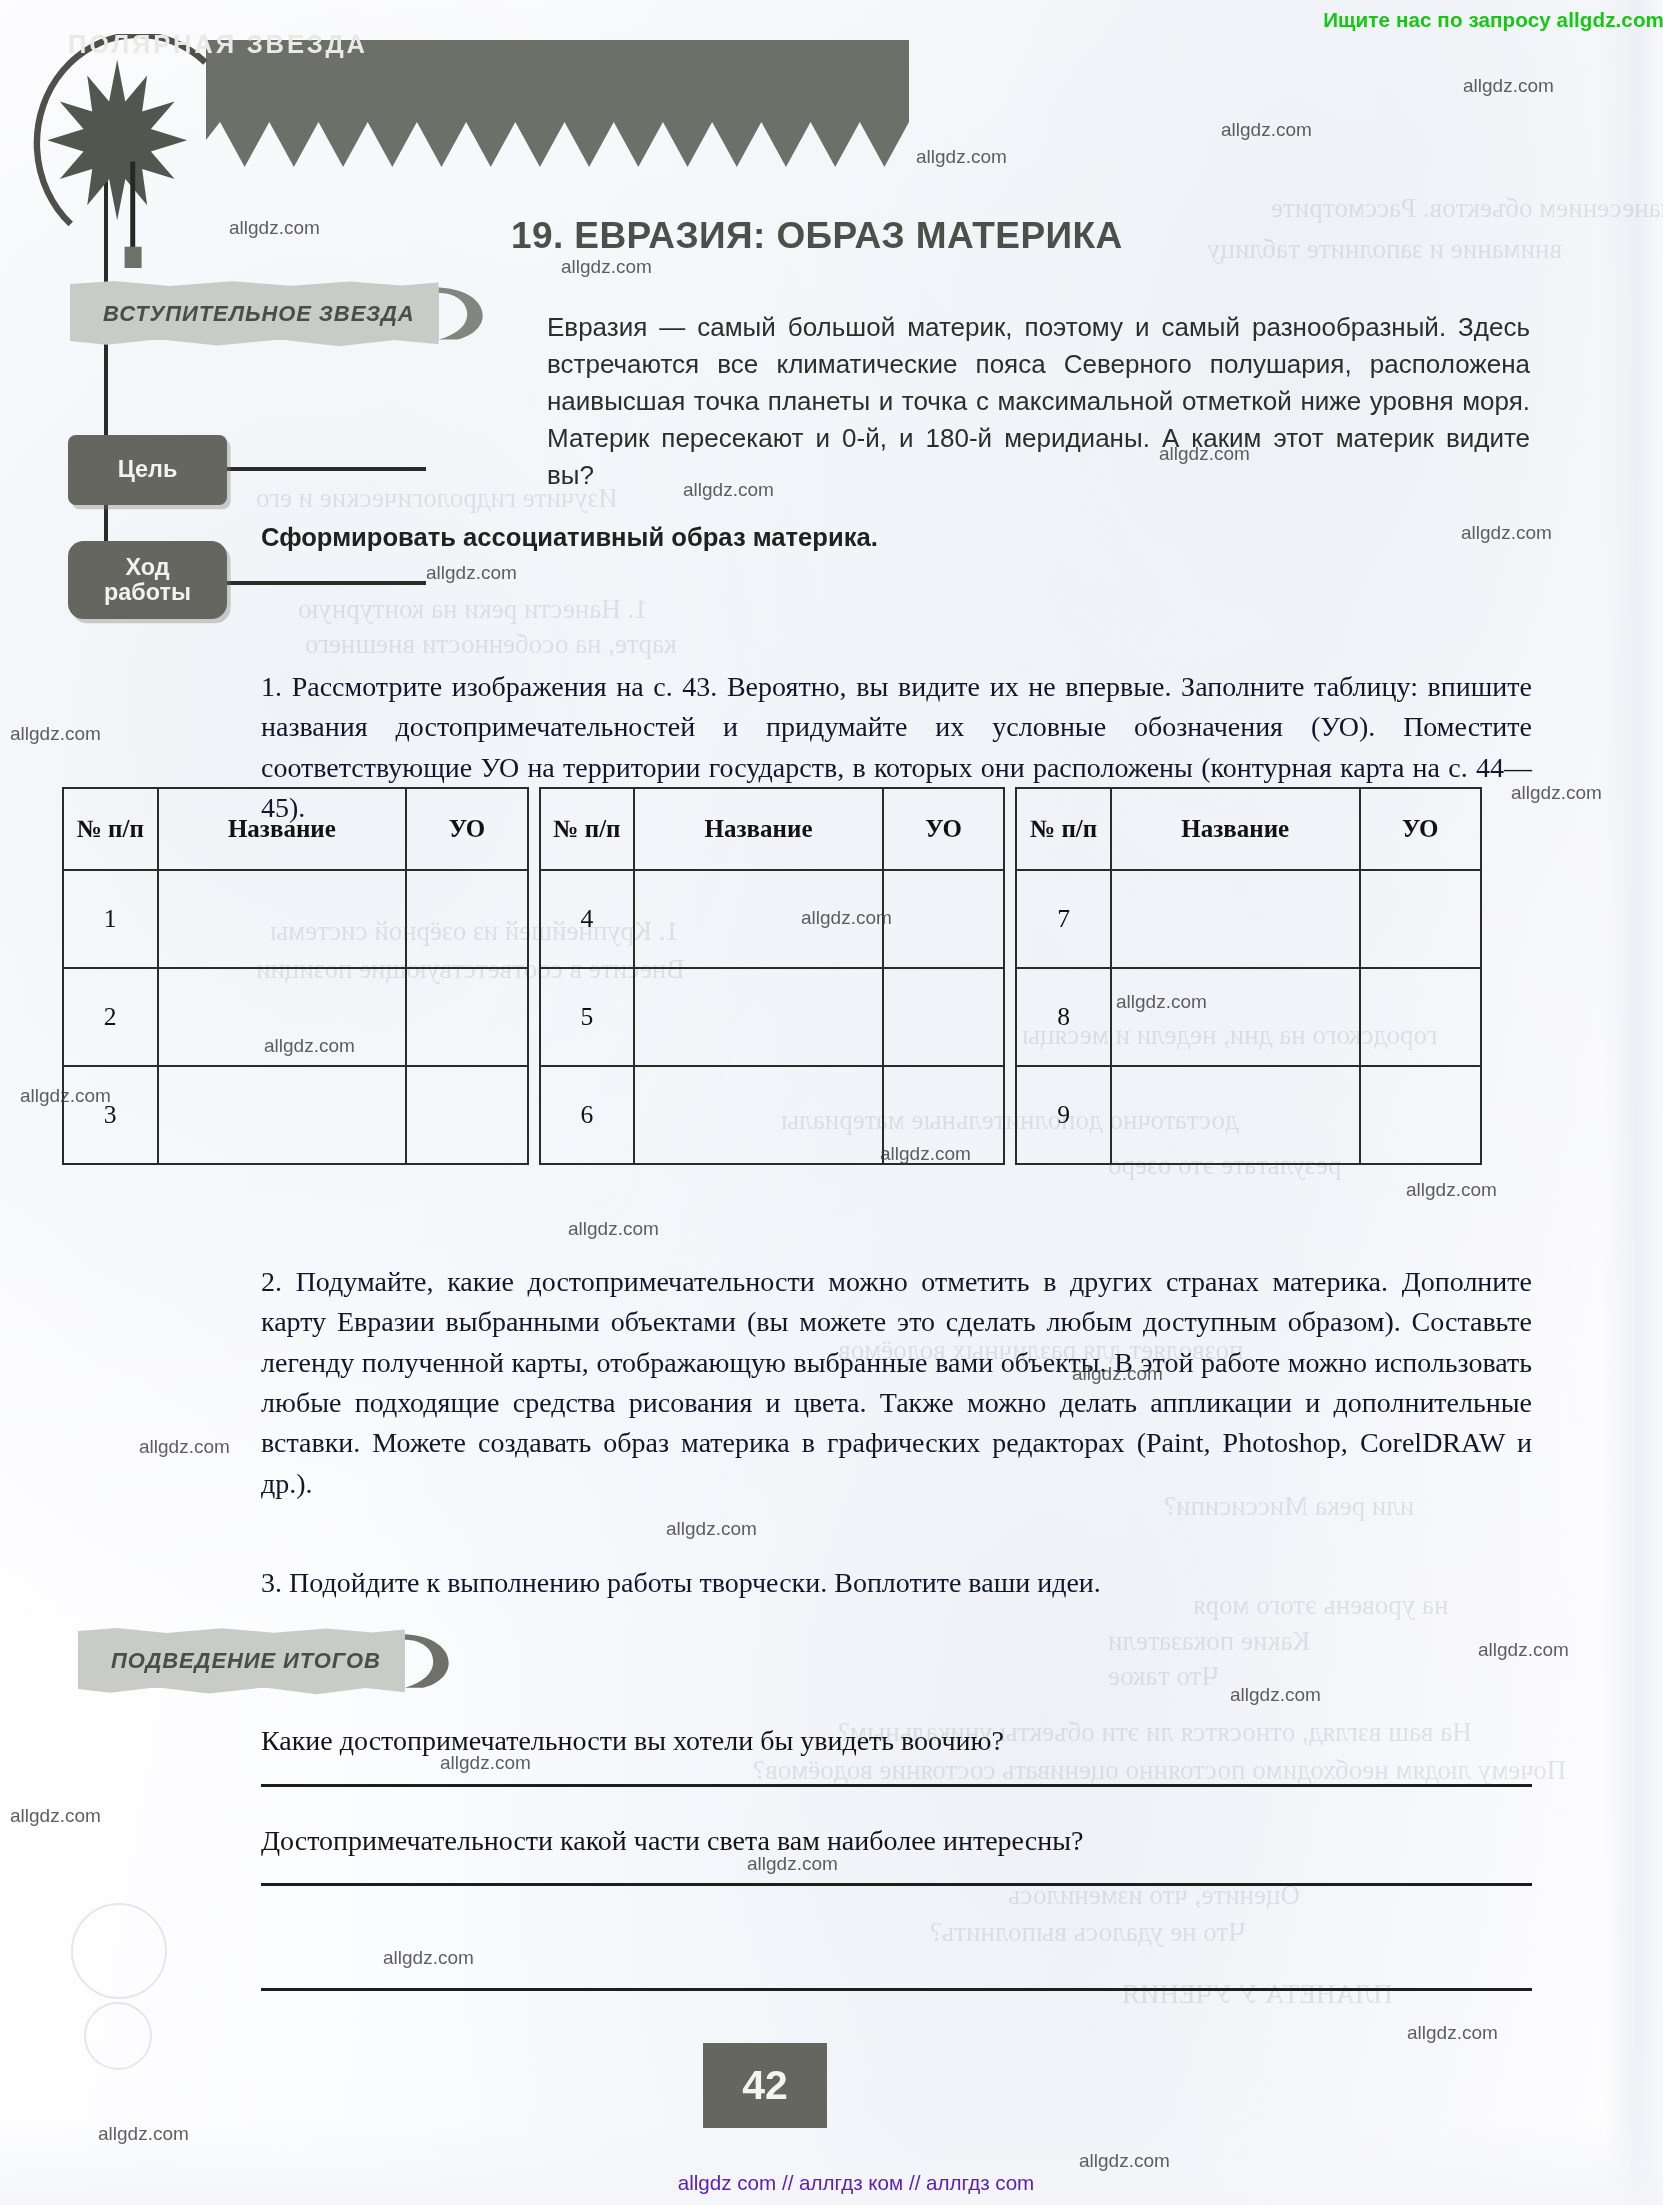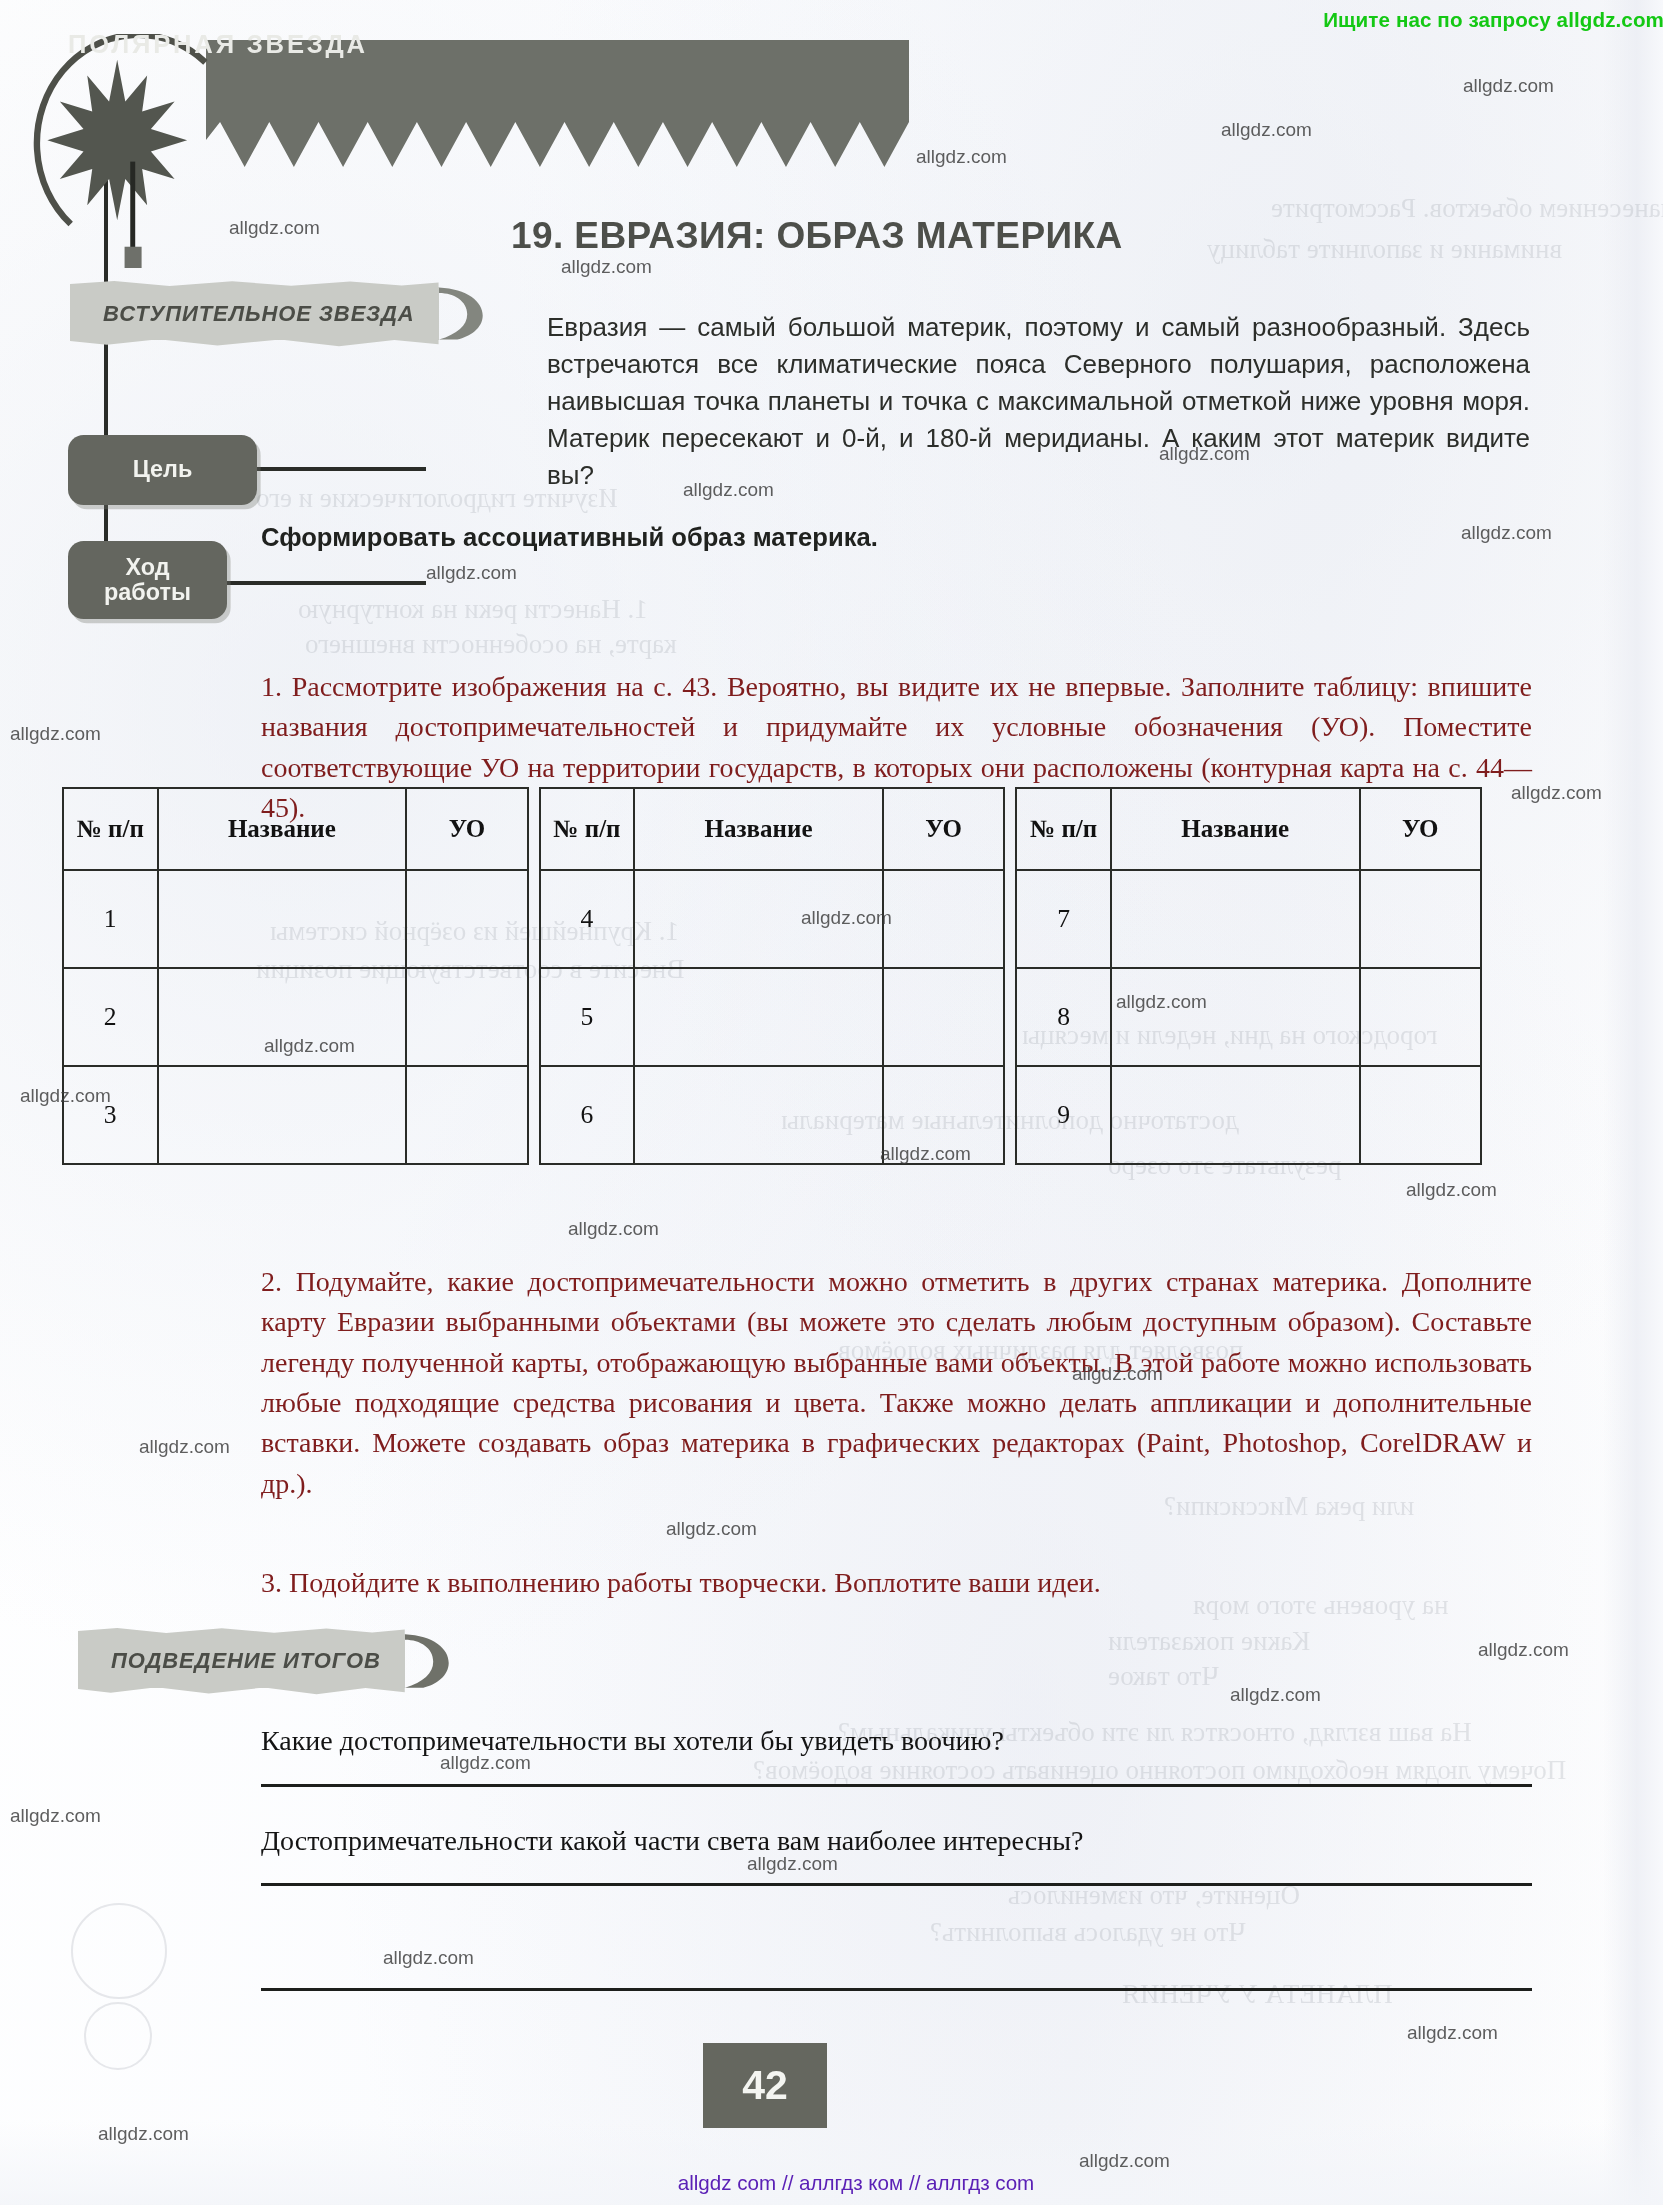--- a/index.html
+++ b/index.html
@@ -212,21 +212,21 @@
     font-weight: 700;
     font-size: 23.4px;
     display: flex;
     align-items: center;
     justify-content: center;
     text-align: center;
     line-height: 1.08;
     z-index: 12;
     box-shadow: 3.6px 4.3px 0 rgba(120,122,116,.35);
   }
-  #tag-goal { left: 68px; top: 435px; width: 189px; height: 70px; }
+  #tag-goal { left: 68px; top: 435px; width: 159px; height: 70px; border-radius: 8px; }
   #tag-steps { left: 68px; top: 541px; width: 159px; height: 78px; }
 
   .tag-rule {
     position: absolute;
     height: 3.6px;
     background: #2a2c28;
     z-index: 7;
   }
   #rule-goal  { left: 226px; top: 467px; width: 200px; }
   #rule-steps { left: 226px; top: 581px; width: 200px; }
@@ -254,21 +254,21 @@
     font-size: 25.6px;
     color: #20221f;
     z-index: 10;
   }
 
   .body-par {
     position: absolute;
     font-family: "Liberation Serif", serif;
     font-size: 28px;
     line-height: 1.44;
-    color: #7f1d1d;
+    color: #0f172a;
     text-align: justify;
     z-index: 10;
   }
   #task-1 { left: 261px; top: 639px; width: 1271px; }
   #task-2 { left: 261px; top: 1234px; width: 1271px; }
   #task-3 { left: 261px; top: 1535px; width: 1271px; }
 
   
   .table-wrap {
     position: absolute;

